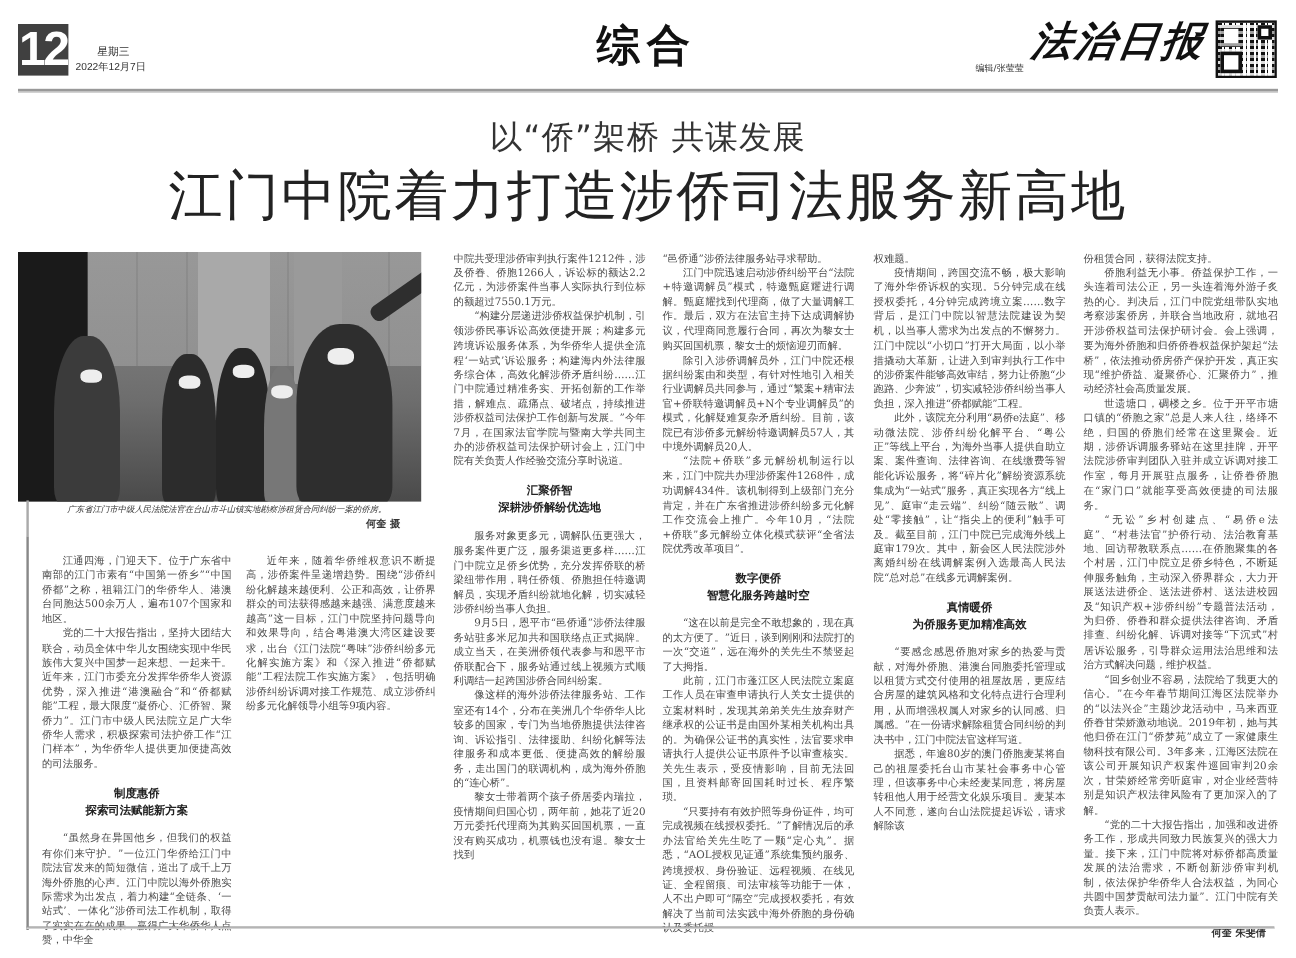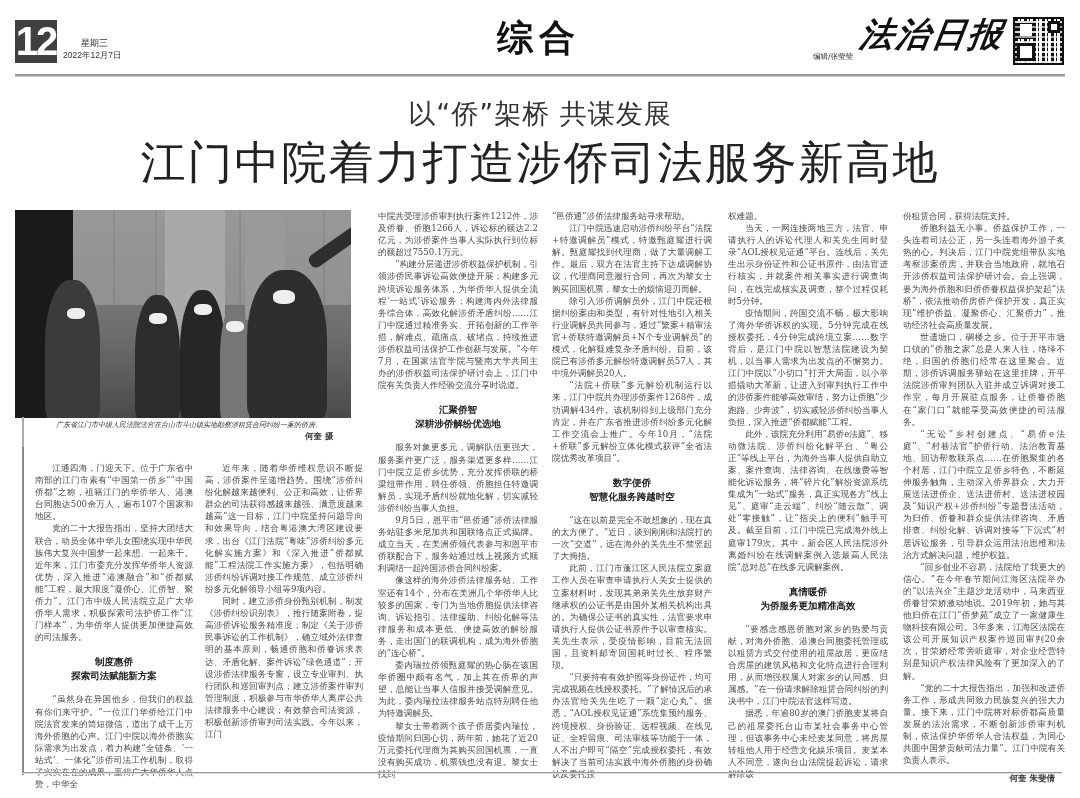--- a/index.html
+++ b/index.html
@@ -119,54 +119,51 @@
   <p>党的二十大报告指出，坚持大团结大联合，动员全体中华儿女围绕实现中华民族伟大复兴中国梦一起来想、一起来干。近年来，江门市委充分发挥华侨华人资源优势，深入推进“港澳融合”和“侨都赋能”工程，最大限度“凝侨心、汇侨智、聚侨力”。江门市中级人民法院立足广大华侨华人需求，积极探索司法护侨工作“江门样本”，为华侨华人提供更加便捷高效的司法服务。</p>
   <div class="subhead">
     <div>制度惠侨</div>
     <div>探索司法赋能新方案</div>
   </div>
   <p>“虽然身在异国他乡，但我们的权益有你们来守护。”一位江门华侨给江门中院法官发来的简短微信，道出了成千上万海外侨胞的心声。江门中院以海外侨胞实际需求为出发点，着力构建“全链条、‘一站式’、一体化”涉侨司法工作机制，取得了实实在在的成果，赢得广大华侨华人点赞，中华全</p>
 </div>
 
 <div class="col col2">
   <p>近年来，随着华侨维权意识不断提高，涉侨案件呈递增趋势。围绕“涉侨纠纷化解越来越便利、公正和高效，让侨界群众的司法获得感越来越强、满意度越来越高”这一目标，江门中院坚持问题导向和效果导向，结合粤港澳大湾区建设要求，出台《江门法院“粤味”涉侨纠纷多元化解实施方案》和《深入推进“侨都赋能”工程法院工作实施方案》，包括明确涉侨纠纷诉调对接工作规范、成立涉侨纠纷多元化解领导小组等9项内容。</p>
-  <p>同时，建立涉侨身份甄别机制，制发《涉侨纠纷识别表》，推行随案附卷，提高涉侨诉讼服务精准度；制定《关于涉侨民事诉讼的工作机制》，确立域外法律查明的基本原则，畅通侨胞和侨眷诉求表达、矛盾化解、案件诉讼“绿色通道”；开设涉侨法律服务专窗，设立专业审判、执行团队和巡回审判点；建立涉侨案件审判管理制度，积极参与市华侨华人离岸公共法律服务中心建设；有效整合司法资源，积极创新涉侨审判司法实践。今年以来，江门</p>
 </div>
 
 <div class="col col3">
   <p class="noindent">中院共受理涉侨审判执行案件1212件，涉及侨眷、侨胞1266人，诉讼标的额达2.2亿元，为涉侨案件当事人实际执行到位标的额超过7550.1万元。</p>
   <p>“构建分层递进涉侨权益保护机制，引领涉侨民事诉讼高效便捷开展；构建多元跨境诉讼服务体系，为华侨华人提供全流程‘一站式’诉讼服务；构建海内外法律服务综合体，高效化解涉侨矛盾纠纷……江门中院通过精准务实、开拓创新的工作举措，解难点、疏痛点、破堵点，持续推进涉侨权益司法保护工作创新与发展。”今年7月，在国家法官学院与暨南大学共同主办的涉侨权益司法保护研讨会上，江门中院有关负责人作经验交流分享时说道。</p>
   <div class="subhead">
     <div>汇聚侨智</div>
     <div>深耕涉侨解纷优选地</div>
   </div>
   <p>服务对象更多元，调解队伍更强大，服务案件更广泛，服务渠道更多样……江门中院立足侨乡优势，充分发挥侨联的桥梁纽带作用，聘任侨领、侨胞担任特邀调解员，实现矛盾纠纷就地化解，切实减轻涉侨纠纷当事人负担。</p>
   <p>9月5日，恩平市“邑侨通”涉侨法律服务站驻多米尼加共和国联络点正式揭牌。成立当天，在美洲侨领代表参与和恩平市侨联配合下，服务站通过线上视频方式顺利调结一起跨国涉侨合同纠纷案。</p>
   <p>像这样的海外涉侨法律服务站、工作室还有14个，分布在美洲几个华侨华人比较多的国家，专门为当地侨胞提供法律咨询、诉讼指引、法律援助、纠纷化解等法律服务和成本更低、便捷高效的解纷服务，走出国门的联调机构，成为海外侨胞的“连心桥”。</p>
-  <p>委内瑞拉侨领甄庭耀的热心肠在该国华侨圈中颇有名气，加上其在侨界的声望，总能让当事人信服并接受调解意见。为此，委内瑞拉法律服务站点特别聘任他为特邀调解员。</p>
   <p>黎女士带着两个孩子侨居委内瑞拉，疫情期间归国心切，两年前，她花了近20万元委托代理商为其购买回国机票，一直没有购买成功，机票钱也没有退。黎女士找到</p>
 </div>
 
 <div class="col col4">
   <p class="noindent">“邑侨通”涉侨法律服务站寻求帮助。</p>
   <p>江门中院迅速启动涉侨纠纷平台“法院+特邀调解员”模式，特邀甄庭耀进行调解。甄庭耀找到代理商，做了大量调解工作。最后，双方在法官主持下达成调解协议，代理商同意履行合同，再次为黎女士购买回国机票，黎女士的烦恼迎刃而解。</p>
   <p>除引入涉侨调解员外，江门中院还根据纠纷案由和类型，有针对性地引入相关行业调解员共同参与，通过“繁案+精审法官+侨联特邀调解员+N个专业调解员”的模式，化解疑难复杂矛盾纠纷。目前，该院已有涉侨多元解纷特邀调解员57人，其中境外调解员20人。</p>
   <p>“法院+侨联”多元解纷机制运行以来，江门中院共办理涉侨案件1268件，成功调解434件。该机制得到上级部门充分肯定，并在广东省推进涉侨纠纷多元化解工作交流会上推广。今年10月，“法院+侨联”多元解纷立体化模式获评“全省法院优秀改革项目”。</p>
   <div class="subhead">
     <div>数字便侨</div>
     <div>智慧化服务跨越时空</div>
   </div>
   <p>“这在以前是完全不敢想象的，现在真的太方便了。”近日，谈到刚刚和法院打的一次“交道”，远在海外的关先生不禁竖起了大拇指。</p>
   <p>此前，江门市蓬江区人民法院立案庭工作人员在审查申请执行人关女士提供的立案材料时，发现其弟弟关先生放弃财产继承权的公证书是由国外某相关机构出具的。为确保公证书的真实性，法官要求申请执行人提供公证书原件予以审查核实。关先生表示，受疫情影响，目前无法回国，且资料邮寄回国耗时过长、程序繁琐。</p>
   <p>“只要持有有效护照等身份证件，均可完成视频在线授权委托。”了解情况后的承办法官给关先生吃了一颗“定心丸”。据悉，“AOL授权见证通”系统集预约服务、跨境授权、身份验证、远程视频、在线见证、全程留痕、司法审核等功能于一体，人不出户即可“隔空”完成授权委托，有效解决了当前司法实践中海外侨胞的身份确认及委托授</p>
 </div>
 
 <div class="col col5">
   <p class="noindent">权难题。</p>
-  <p>当天，一网连接两地三方，法官、申请执行人的诉讼代理人和关先生同时登录“AOL授权见证通”平台。连线后，关先生出示身份证件和公证书原件，由法官进行核实，并就案件相关事实进行调查询问，在线完成核实及调查，整个过程仅耗时5分钟。</p>
   <p>疫情期间，跨国交流不畅，极大影响了海外华侨诉权的实现。5分钟完成在线授权委托，4分钟完成跨境立案……数字背后，是江门中院以智慧法院建设为契机，以当事人需求为出发点的不懈努力。江门中院以“小切口”打开大局面，以小举措撬动大革新，让进入到审判执行工作中的涉侨案件能够高效审结，努力让侨胞“少跑路、少奔波”，切实减轻涉侨纠纷当事人负担，深入推进“侨都赋能”工程。</p>
   <p>此外，该院充分利用“易侨e法庭”、移动微法院、涉侨纠纷化解平台、“粤公正”等线上平台，为海外当事人提供自助立案、案件查询、法律咨询、在线缴费等智能化诉讼服务，将“碎片化”解纷资源系统集成为“一站式”服务，真正实现各方“线上见”、庭审“走云端”、纠纷“随云散”、调处“零接触”，让“指尖上的便利”触手可及。截至目前，江门中院已完成海外线上庭审179次。其中，新会区人民法院涉外离婚纠纷在线调解案例入选最高人民法院“总对总”在线多元调解案例。</p>
   <div class="subhead">
     <div>真情暖侨</div>
     <div>为侨服务更加精准高效</div>
   </div>
   <p>“要感念感恩侨胞对家乡的热爱与贡献，对海外侨胞、港澳台同胞委托管理或以租赁方式交付使用的祖屋故居，更应结合房屋的建筑风格和文化特点进行合理利用，从而增强权属人对家乡的认同感、归属感。”在一份请求解除租赁合同纠纷的判决书中，江门中院法官这样写道。</p>
   <p>据悉，年逾80岁的澳门侨胞麦某将自己的祖屋委托台山市某社会事务中心管理，但该事务中心未经麦某同意，将房屋转租他人用于经营文化娱乐项目。麦某本人不同意，遂向台山法院提起诉讼，请求解除该</p>
 </div>
 

